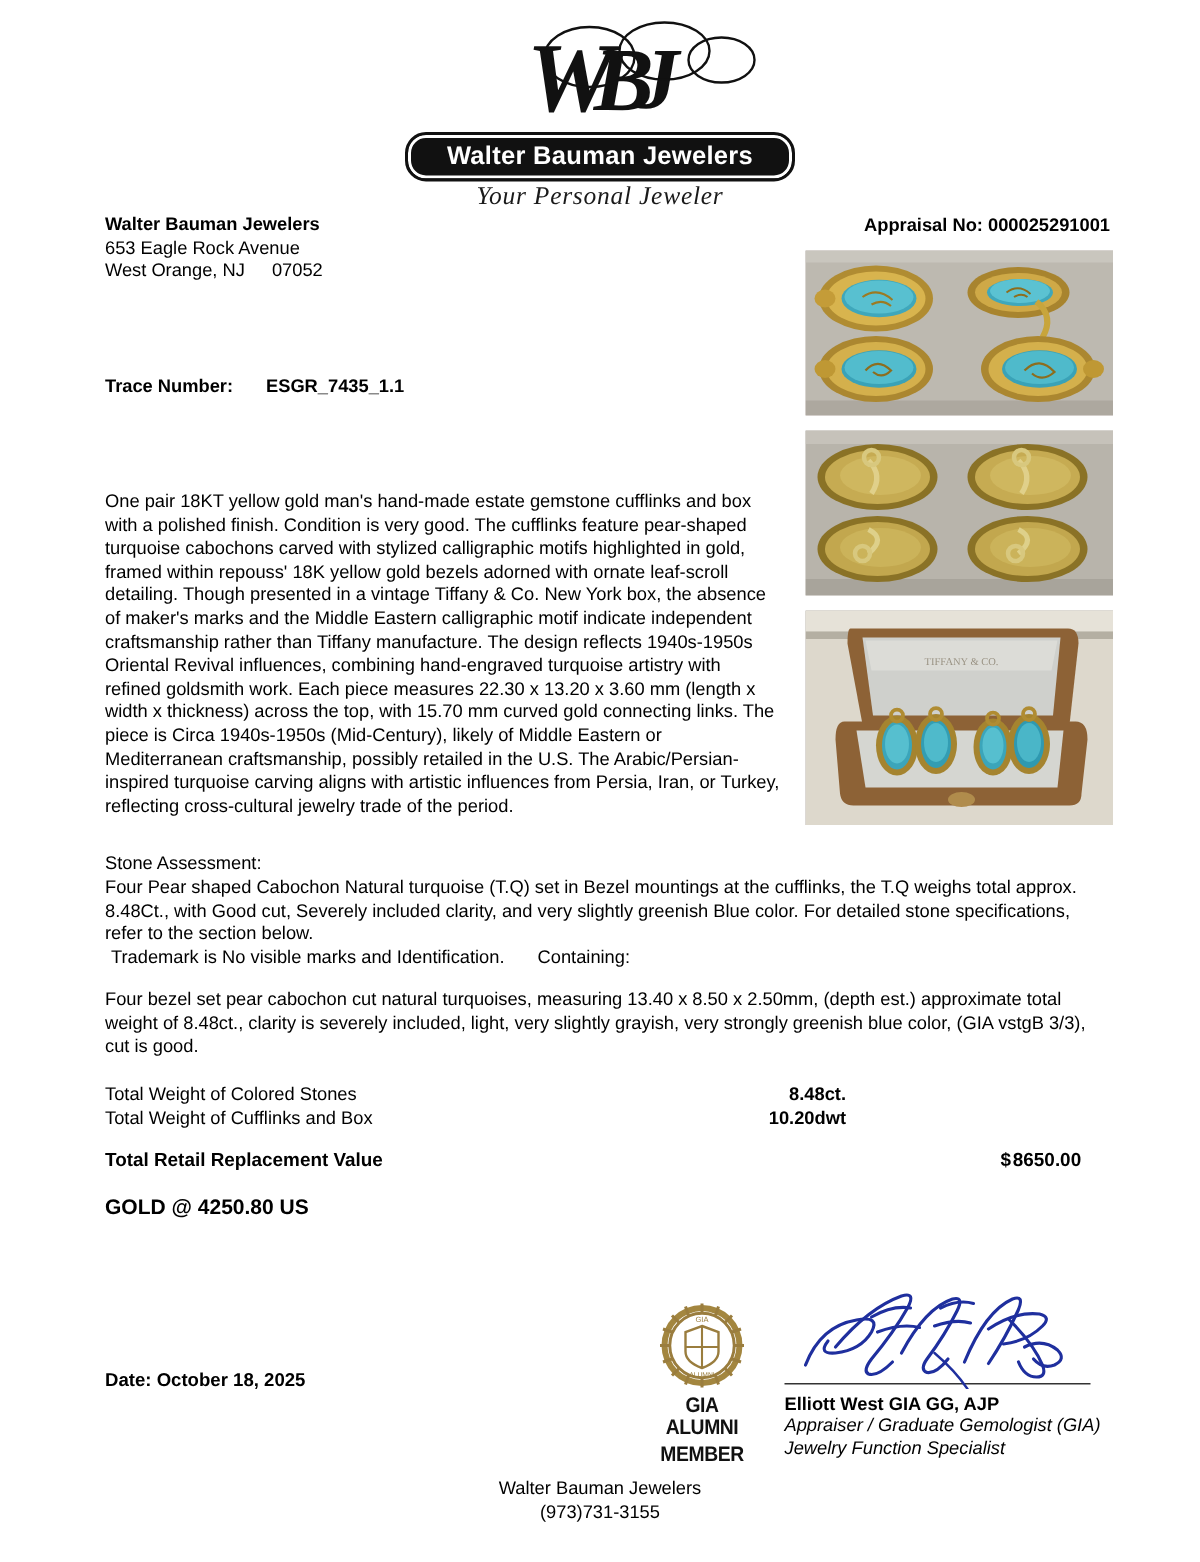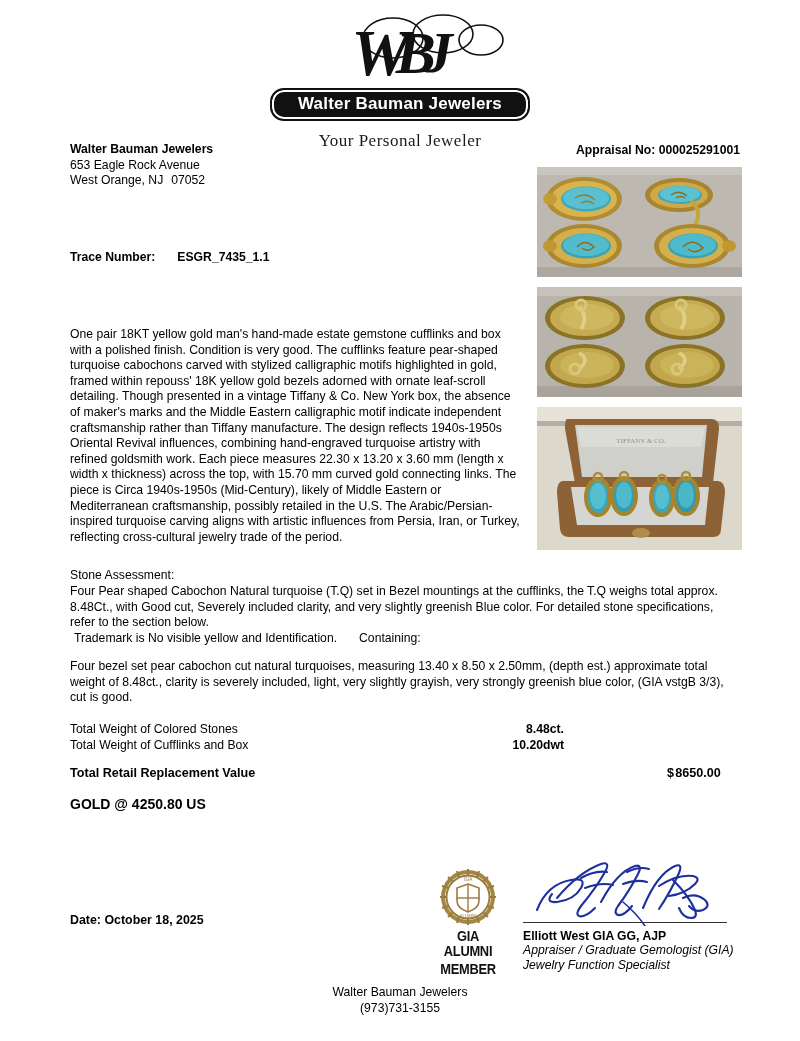--- a/index.html
+++ b/index.html
@@ -62,37 +62,38 @@
     padding: 4px 26px 5px 26px;
     font-family: "Liberation Sans", sans-serif;
     font-weight: 700;
     font-size: 17px;
     letter-spacing: 0.2px;
     border: 2px solid #111;
     box-shadow: 0 0 0 2px #fff inset;
     white-space: nowrap;
   }
   .logo-tag {
-    margin-top: 10px;
+    margin-top: 0;
     font-family: "Liberation Serif", serif;
+    font-style: italic;
     font-size: 17px;
     color: #1a1a1a;
     letter-spacing: 0.5px;
   }
 
   
   .firm-block {
     position: absolute;
     left: 70px;
     top: 142px;
     font-size: 12.2px;
     line-height: 15.5px;
   }
   .firm-name { font-weight: 700; }
-  .firm-city .zip { margin-left: 8px; }
+  .firm-city .zip { margin-left: 18px; }
 
   .appraisal-no {
     position: absolute;
     right: 60px;
     top: 143px;
     font-size: 12.2px;
     font-weight: 700;
     white-space: nowrap;
   }
 
@@ -305,21 +306,21 @@
   <div class="trace-row">
     <span>Trace Number:</span><span class="tval">ESGR_7435_1.1</span>
   </div>
 
 
   <div class="desc">One pair 18KT yellow gold man's hand-made estate gemstone cufflinks and box with a polished finish. Condition is very good. The cufflinks feature pear-shaped turquoise cabochons carved with stylized calligraphic motifs highlighted in gold, framed within repouss' 18K yellow gold bezels adorned with ornate leaf-scroll detailing. Though presented in a vintage Tiffany &amp; Co. New York box, the absence of maker's marks and the Middle Eastern calligraphic motif indicate independent craftsmanship rather than Tiffany manufacture. The design reflects 1940s-1950s Oriental Revival influences, combining hand-engraved turquoise artistry with refined goldsmith work. Each piece measures 22.30 x 13.20 x 3.60 mm (length x width x thickness) across the top, with 15.70 mm curved gold connecting links. The piece is Circa 1940s-1950s (Mid-Century), likely of Middle Eastern or Mediterranean craftsmanship, possibly retailed in the U.S. The Arabic/Persian-inspired turquoise carving aligns with artistic influences from Persia, Iran, or Turkey, reflecting cross-cultural jewelry trade of the period.</div>
 
   <div class="stone-head">Stone Assessment:</div>
   <div class="stone-body">Four Pear shaped Cabochon Natural turquoise (T.Q) set in Bezel mountings at the cufflinks, the T.Q weighs total approx. 8.48Ct., with Good cut, Severely included clarity, and very slightly greenish Blue color. For detailed stone specifications, refer to the section below.</div>
   <div class="stone-trademark">
-    <span>Trademark is No visible yellow and Identification.</span><span class="containing">Containing:</span>
+    <span>Trademark is No visible marks and Identification.</span><span class="containing">Containing:</span>
   </div>
   <div class="stone-detail">Four bezel set pear cabochon cut natural turquoises, measuring 13.40 x 8.50 x 2.50mm, (depth est.) approximate total weight of 8.48ct., clarity is severely included, light, very slightly grayish, very strongly greenish blue color, (GIA vstgB 3/3), cut is good.</div>
 
   <div class="totals">
     <div class="tot-row">
       <span>Total Weight of Colored Stones</span>
       <span class="tot-val">8.48ct.</span>
     </div>
     <div class="tot-row">
       <span>Total Weight of Cufflinks and Box</span>

